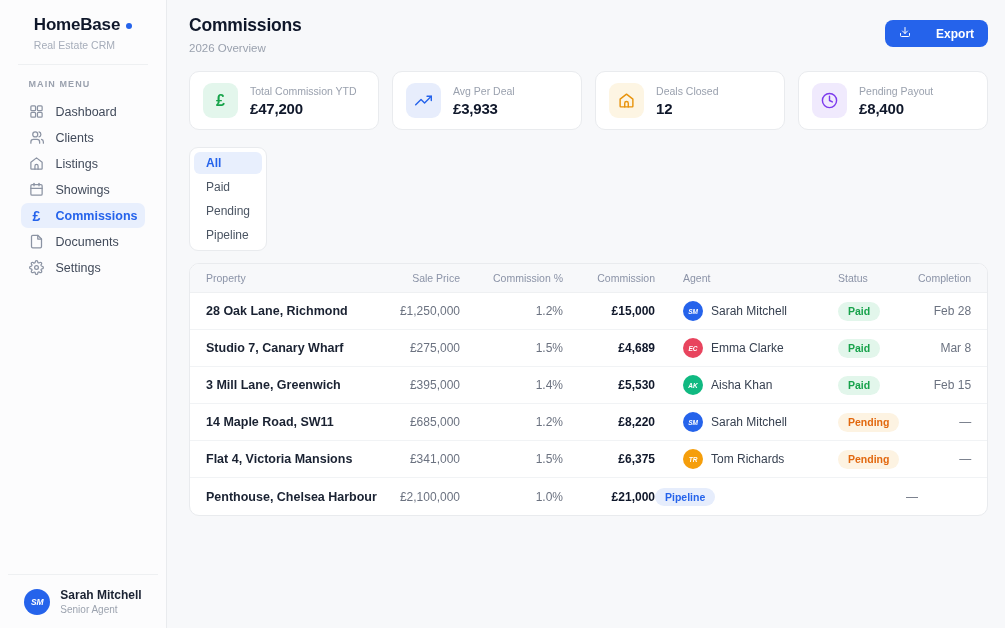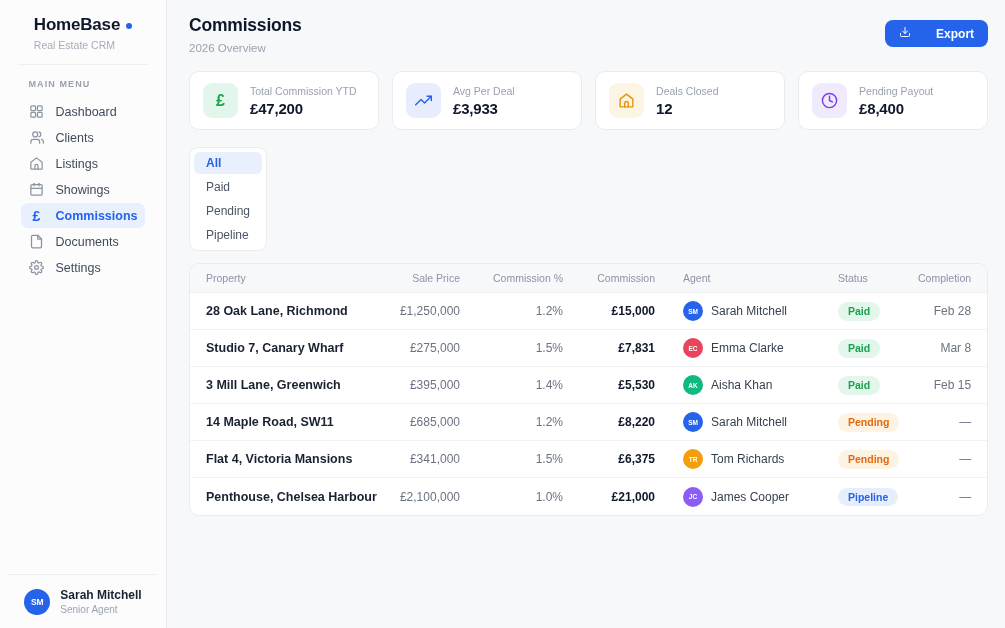--- a/index.html
+++ b/index.html
@@ -15,21 +15,21 @@
   .brand-sub { font-size:10.5px; color:#a6adba; margin-top:4px; }
   .nav { flex:1; padding-top:14px; }
   .nav-label { font-size:9px; font-weight:700; letter-spacing:1.1px; color:#9aa1ae; padding:0 16px; margin-bottom:10px; }
   .nav-item { display:flex; align-items:center; gap:11px; margin:0 8px 1px; padding:5px 8px; border-radius:7px; font-size:12.5px; color:#414a5a; cursor:pointer; height:25px; }
   .nav-item .nico { width:16px; height:16px; display:flex; align-items:center; justify-content:center; color:#8b93a3; }
   .nav-item .nico svg { width:15px; height:15px; }
   .nav-item.active { background:#e8effd; color:#2563eb; font-weight:600; }
   .nav-item.active .nico { color:#2563eb; }
   .pound-glyph { font-size:14px; font-weight:600; line-height:1; }
   .profile { border-top:1px solid #eef0f2; padding:13px 16px; display:flex; align-items:center; gap:10px; }
-  .avatar { border-radius:50%; color:#fff; display:flex; align-items:center; justify-content:center; font-weight:700; flex:none; }
+  .avatar { border-radius:50%; color:#fff; display:flex; align-items:center; justify-content:center; font-weight:700; flex:none;font-style:italic; }
   .profile .avatar { width:26px; height:26px; font-size:8.5px; background:#2563eb; }
   .profile-name { font-size:12px; font-weight:700; color:#1a2232; }
   .profile-role { font-size:10px; color:#9ca3af; margin-top:2px; }
 
   
   .main { flex:1; padding:0 22px; }
   .page-head { display:flex; justify-content:space-between; align-items:flex-start; margin-top:15px; }
   .page-title { font-size:17.5px; font-weight:700; color:#0f172a; letter-spacing:-0.2px; }
   .page-sub { font-size:11.5px; color:#9aa1ae; margin-top:6px; }
   .export-btn { display:flex; align-items:center; gap:25px; background:#2563eb; color:#fff; border:none; border-radius:8px; height:27px; padding:0 14px; font-size:12px; font-weight:600; cursor:pointer; font-family:inherit; margin-top:5px; }
@@ -246,21 +246,21 @@
             <div class="avatar agent-avatar" style="background: rgb(37, 99, 235);">SM</div>
             <span class="agent-name">Sarah Mitchell</span>
           </div>
           <div class="cell"><span class="badge" style="background: rgb(226, 246, 235); color: rgb(23, 162, 75);">Paid</span></div>
           <div class="cell cell-completion c-right">Feb 28</div>
         </div>
         <div class="trow tbody-row">
           <div class="cell cell-property">Studio 7, Canary Wharf</div>
           <div class="cell cell-muted c-right">£275,000</div>
           <div class="cell cell-muted c-right">1.5%</div>
-          <div class="cell cell-commission c-right">£7,831</div>
+          <div class="cell cell-commission c-right">£4,689</div>
           <div class="cell c-agent">
             <div class="avatar agent-avatar" style="background: rgb(232, 68, 94);">EC</div>
             <span class="agent-name">Emma Clarke</span>
           </div>
           <div class="cell"><span class="badge" style="background: rgb(226, 246, 235); color: rgb(23, 162, 75);">Paid</span></div>
           <div class="cell cell-completion c-right">Mar 8</div>
         </div>
         <div class="trow tbody-row">
           <div class="cell cell-property">3 Mill Lane, Greenwich</div>
           <div class="cell cell-muted c-right">£395,000</div>
@@ -295,22 +295,18 @@
             <span class="agent-name">Tom Richards</span>
           </div>
           <div class="cell"><span class="badge" style="background: rgb(253, 243, 226); color: rgb(226, 104, 15);">Pending</span></div>
           <div class="cell cell-completion c-right">—</div>
         </div>
         <div class="trow tbody-row">
           <div class="cell cell-property">Penthouse, Chelsea Harbour</div>
           <div class="cell cell-muted c-right">£2,100,000</div>
           <div class="cell cell-muted c-right">1.0%</div>
           <div class="cell cell-commission c-right">£21,000</div>
-          <div class="cell c-agent">
-            <div class="avatar agent-avatar" style="background: rgb(139, 92, 246);">JC</div>
-            <span class="agent-name">James Cooper</span>
-          </div>
           <div class="cell"><span class="badge" style="background: rgb(230, 237, 252); color: rgb(37, 99, 235);">Pipeline</span></div>
           <div class="cell cell-completion c-right">—</div>
         </div>
       </div>
   </div>
 </main>
 
 </body></html>

